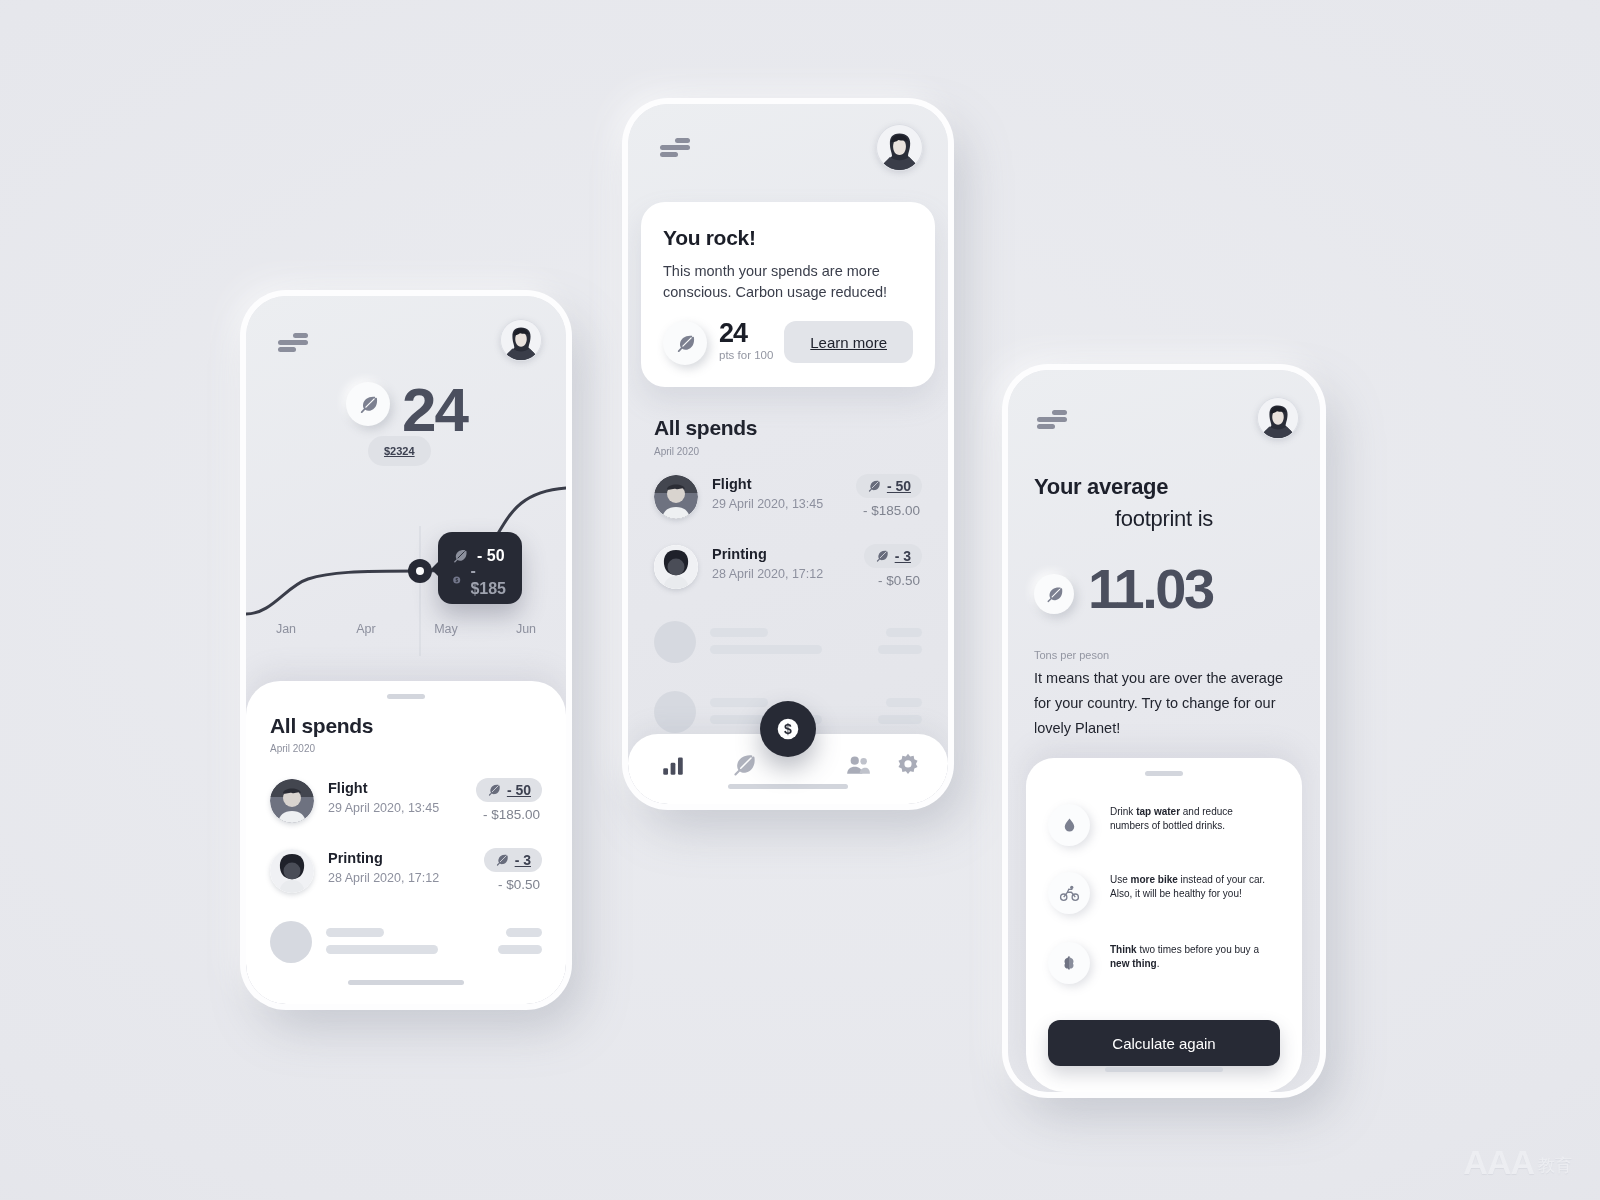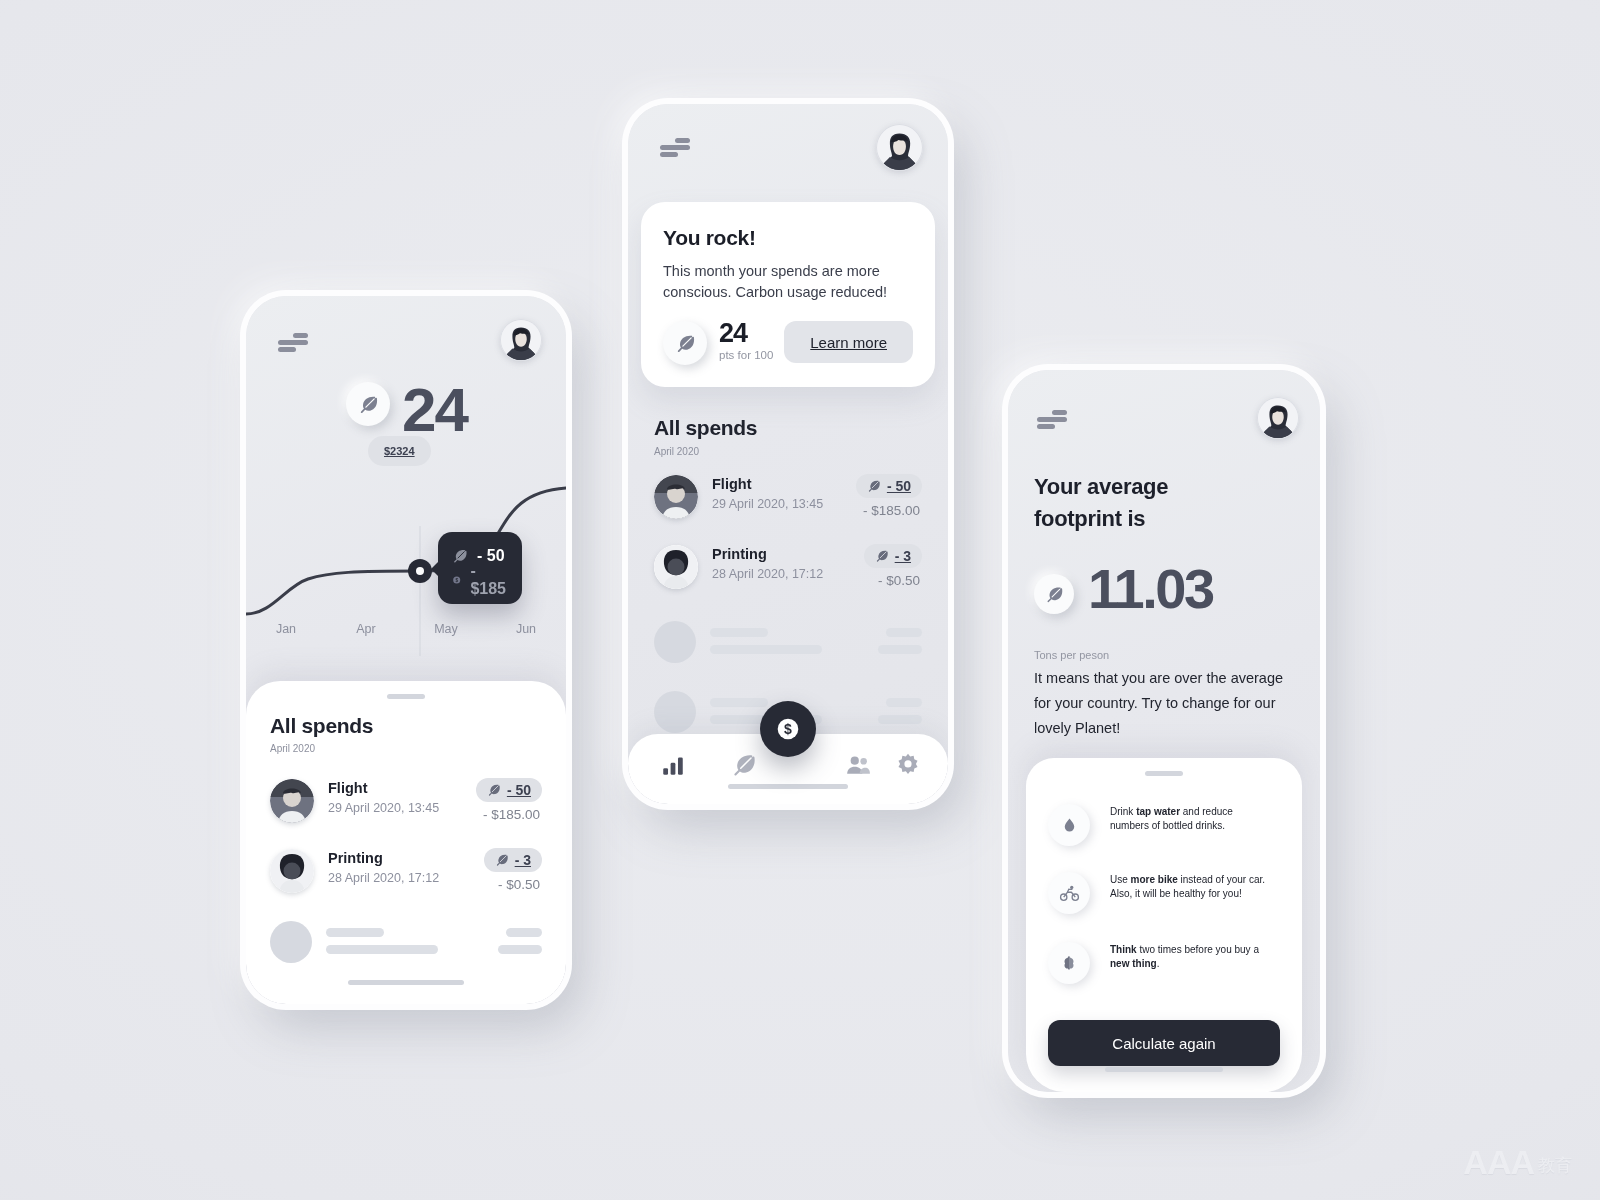--- a/index.html
+++ b/index.html
@@ -500,21 +500,21 @@
               <path d="M22 14c4 0 6 3 6 7s-2 8-6 8-6-4-6-8 2-7 6-7z" fill="#e9e2dd"></path>
               <path d="M14 17c1-5 4-7 8-7s7 2 8 6c-3-1-6 0-9-1-2 2-5 2-7 2z" fill="#1d1f28"></path>
               <path d="M13 31c3 2 6 3 9 3s6-1 9-3l5 5v8H8v-8z" fill="#3a3d49"></path>
             </g>
           </svg>
         </div>
       </div>
 
       <div style="position:absolute; left:26px; right:26px; top:104px;">
         <div style="font-size:22px; font-weight:700; color:#1d202b; letter-spacing:-.3px;">Your average</div>
-        <div style="font-size:22px; font-weight:700; color:#1d202b; letter-spacing:-.3px; margin-top:6px;">footprint is</div>
+        <div style="font-size:22px; font-weight:400; color:#1d202b; letter-spacing:-.3px; margin-top:6px;text-align:center;">footprint is</div>
       </div>
 
       <div style="position:absolute; left:26px; right:20px; top:198px; height:60px;">
         <div class="leafbtn" style="position:absolute; left:0; top:6px; width:40px; height:40px;">
           <svg width="19" height="19" viewBox="0 0 24 24">
             <path d="M19.5 3.2c-7.2-.9-12.4 2.6-13.6 7.8-.5 2.2-.1 4.2.9 5.7l-3.2 3.2a1 1 0 101.4 1.4l3.2-3.2c1.5 1 3.5 1.4 5.7.9 5.2-1.2 8.7-6.4 7.8-13.6a1.1 1.1 0 00-2.2-.2z" fill="#7c8090"></path>
             <path d="M9 15l9.5-9.5" stroke="#fafbfc" stroke-width="1.4" stroke-linecap="round"></path>
           </svg>
         </div>
         <div style="position:absolute; left:54px; top:-12px; font-size:56px; font-weight:700; color:#4b4f5e; letter-spacing:-2.5px;">11.03</div>

